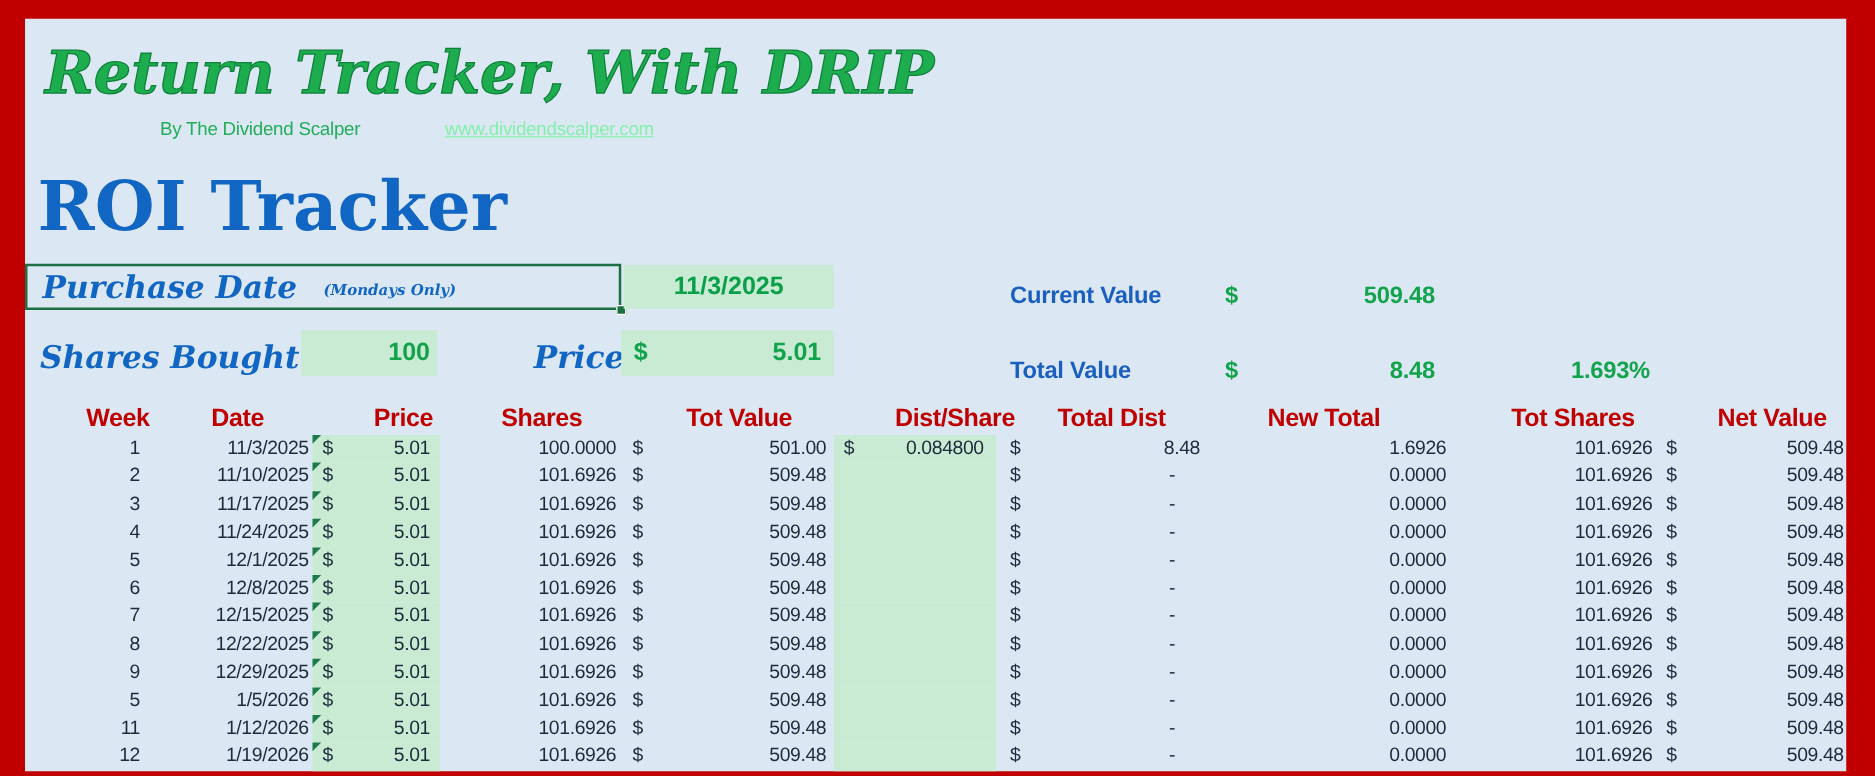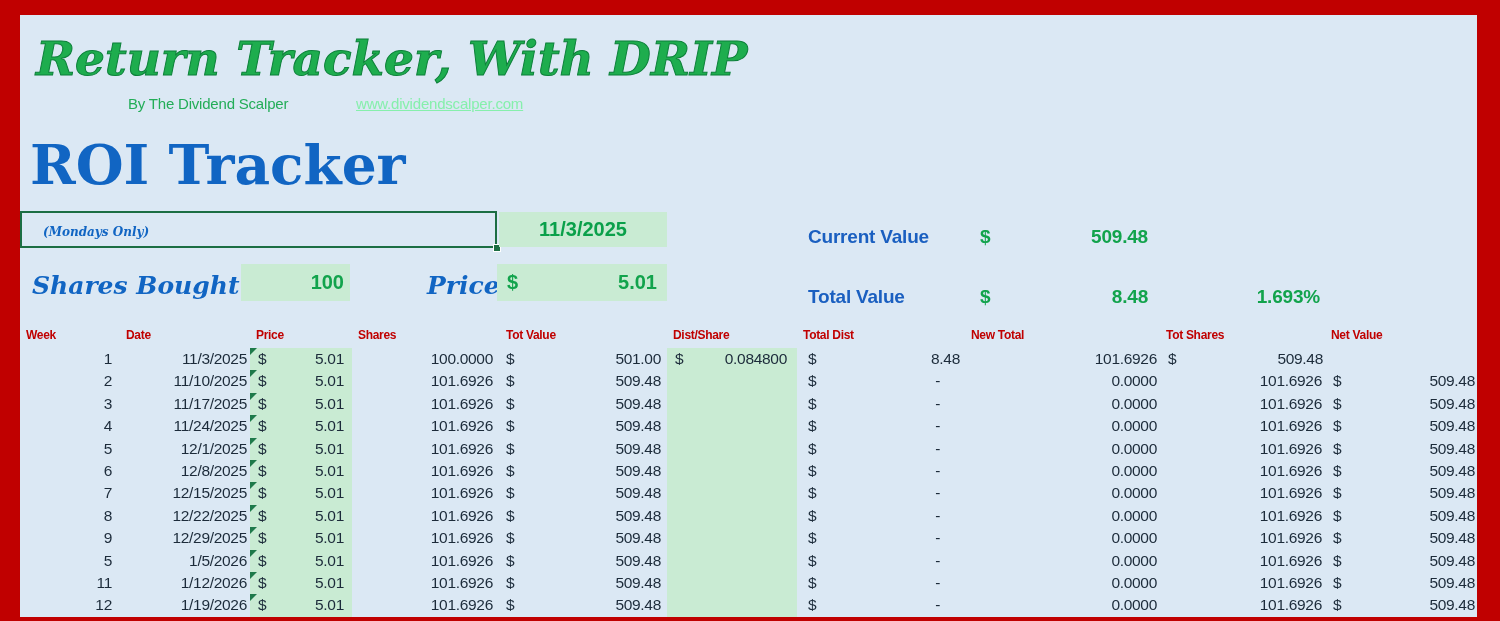--- a/index.html
+++ b/index.html
@@ -71,22 +71,22 @@
     padding-left:10px; padding-right:10px;
   }
 
   
   .grid-head {
     left:20px; top:322px; width:1457px; height:26px;
     display:grid; grid-template-columns:100px 130px 102px 148px 167px 130px 168px 195px 165px 152px;
     align-items:center;
   }
   .grid-head .h {
-    font-size:12px; font-weight:bold; color:#c00000; padding-left:6px;
-    white-space:nowrap; letter-spacing:-0.3px;
+    font-size:20px; font-weight:bold; color:#c00000; padding-left:6px;
+    white-space:nowrap; letter-spacing:-0.3px;margin-left:43px;
   }
   .grid-body { left:20px; top:348px; width:1457px; }
   .t-row {
     display:grid; grid-template-columns:100px 130px 102px 148px 167px 130px 168px 195px 165px 152px;
     height:22.4px; line-height:22.4px; font-size:15.5px; color:#1c2b3a; letter-spacing:-0.3px;
   }
   .cell { position:relative; white-space:nowrap; }
   .c-week   { text-align:right; padding-right:8px; }
   .c-date   { text-align:right; padding-right:3px; }
   .c-price  { background:#c9ebd3; display:flex; justify-content:space-between; padding-left:8px; padding-right:8px; }
@@ -109,20 +109,21 @@
 
 <div class="sheet"></div>
 
 <div class="abs app-title">Return Tracker, With DRIP</div>
 <div class="abs byline">By The Dividend Scalper</div>
 <div class="abs weblink">www.dividendscalper.com</div>
 
 <div class="abs roi-title">ROI Tracker</div>
 
 <div class="abs sel-cell">
+  <span class="lbl">Purchase Date</span>
   <span class="note">(Mondays Only)</span>
   <span class="fill-handle"></span>
 </div>
 <div class="abs green-cell date-cell">11/3/2025</div>
 
 <div class="abs blue-label" style="left:808px; top:226px;">Current Value</div>
 <div class="abs green-val" style="left:980px; top:226px;">$</div>
 <div class="abs green-val right" style="left:1000px; top:226px; width:148px;">509.48</div>
 
 <div class="abs serif-label" style="left:32px; top:271px;">Shares Bought</div>
@@ -166,20 +167,21 @@
         <span>501.00</span>
       </div>
       <div class="cell c-dist">
         <span>$</span>
         <span>0.084800</span>
       </div>
       <div class="cell c-tdist">
         <span>$</span>
         <span class="v">8.48</span>
       </div>
+      <div class="cell c-nshares">1.6926</div>
       <div class="cell c-tshares">101.6926</div>
       <div class="cell c-netval">
         <span>$</span>
         <span>509.48</span>
       </div>
     </div>
 
     <div class="t-row">
       <div class="cell c-week">2</div>
       <div class="cell c-date">11/10/2025</div>

